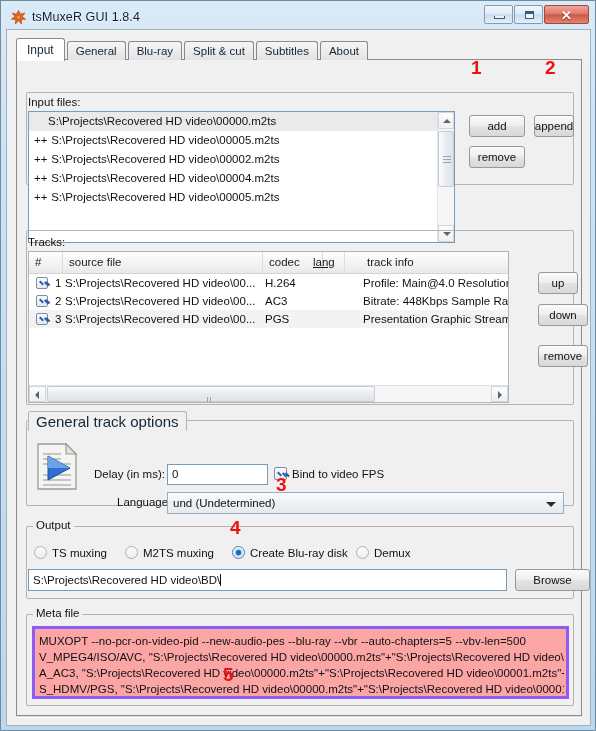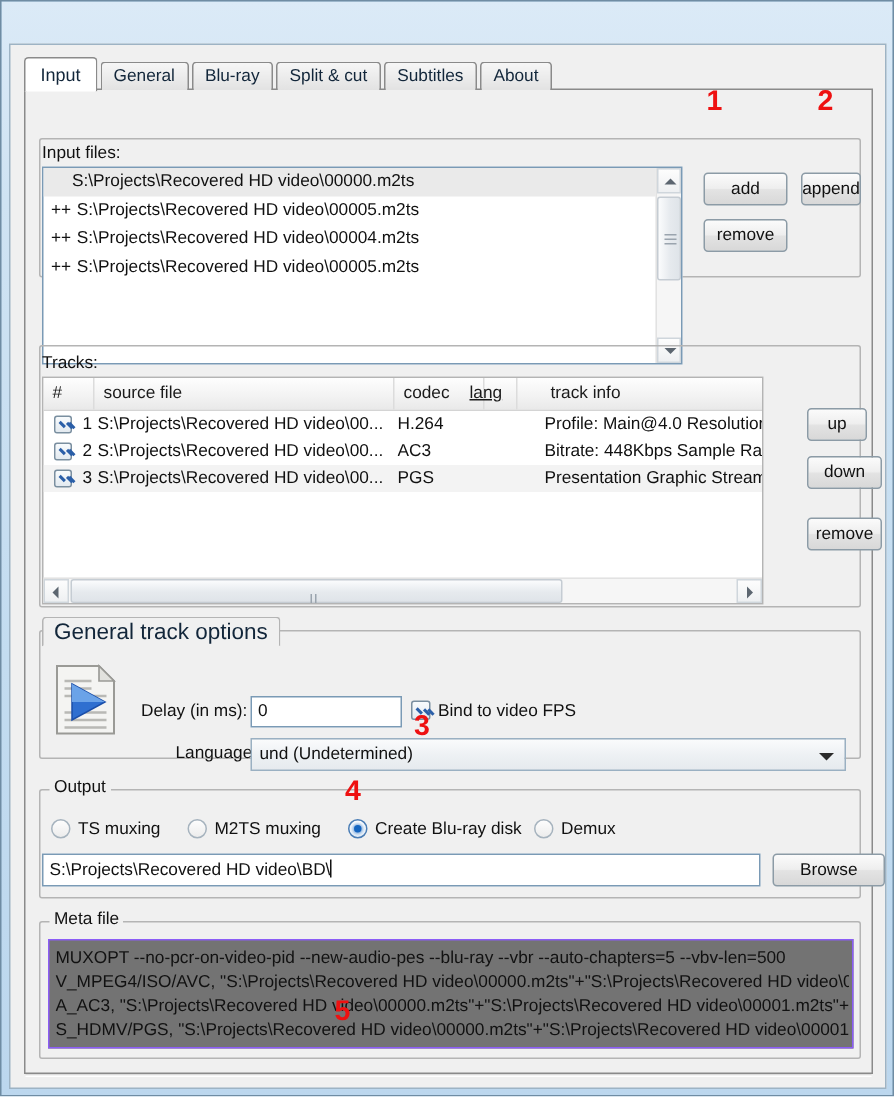--- a/index.html
+++ b/index.html
@@ -341,22 +341,22 @@
     content:''; position:absolute; left:3px; top:3px;
     width:5px; height:5px; border-radius:50%;
     background:#1565c0;
     box-shadow: 0 0 2px 1px rgba(21,101,192,0.5);
   }
   .radio-label { font-size: 11.5px; color: #111111; white-space: nowrap; }
 
   
   .metabox {
     position: absolute;
-    background: #737373;
-    border: 1px solid #8b5cf6;
+    background: #fca5a5;
+    border: 3px solid #8b5cf6;
     overflow: hidden;
     padding: 4px 2px 0 4px;
   }
   .meta-line {
     font-size: 11.5px;
     color: #111111;
     line-height: 16px;
     white-space: nowrap;
     overflow: hidden;
   }
@@ -379,20 +379,43 @@
     border-bottom: 1px solid #ffffff;
   }
 </style>
 </head>
 <body>
 
 <div id="screen">
 
   <div class="win-frame">
 
+    <div class="titlebar">
+      <div class="app-icon">
+        <svg width="17" height="17" viewBox="0 0 17 17">
+          <g fill="#e8621a" stroke="#a83d07" stroke-width="0.6">
+            <path d="M8.5 1.5 L10.6 5.2 L14.8 4.0 L12.2 7.6 L15.6 10.2 L11.2 10.6 L11.6 15.0 L8.5 11.8 L5.4 15.0 L5.8 10.6 L1.4 10.2 L4.8 7.6 L2.2 4.0 L6.4 5.2 Z"></path>
+          </g>
+          <circle cx="8.5" cy="8.2" r="1.7" fill="#f7a35c" stroke="#b4500a" stroke-width="0.5"></circle>
+        </svg>
+      </div>
+      <div class="title-text">tsMuxeR GUI 1.8.4</div>
+
+      <div class="win-buttons">
+        <div class="wb">
+          <span class="glyph-min"></span>
+        </div>
+        <div class="wb">
+          <span class="glyph-max"></span>
+        </div>
+        <div class="wb close">
+          <span class="glyph-x">✕</span>
+        </div>
+      </div>
+    </div>
 
     <div class="client">
 
       <div class="tabstrip">
         <div class="tab active">
           <span>Input</span>
         </div>
         <div class="tab">
           <span>General</span>
         </div>
@@ -416,20 +439,23 @@
 
         <div class="lbl" style="left:11px; top:36px;">Input files:</div>
 
         <div class="listbox" style="left:11px; top:51px; width:427px; height:132px;">
           <div class="lb-rows">
             <div class="lb-row sel">
               <span class="plus"></span><span>S:\Projects\Recovered HD video\00000.m2ts</span>
             </div>
             <div class="lb-row">
               <span class="plus">++</span> <span>S:\Projects\Recovered HD video\00005.m2ts</span>
+            </div>
+            <div class="lb-row">
+              <span class="plus">++</span> <span>S:\Projects\Recovered HD video\00002.m2ts</span>
             </div>
             <div class="lb-row">
               <span class="plus">++</span> <span>S:\Projects\Recovered HD video\00004.m2ts</span>
             </div>
             <div class="lb-row">
               <span class="plus">++</span> <span>S:\Projects\Recovered HD video\00005.m2ts</span>
             </div>
           </div>
           <div class="vscroll">
             <div class="vs-btn up">

